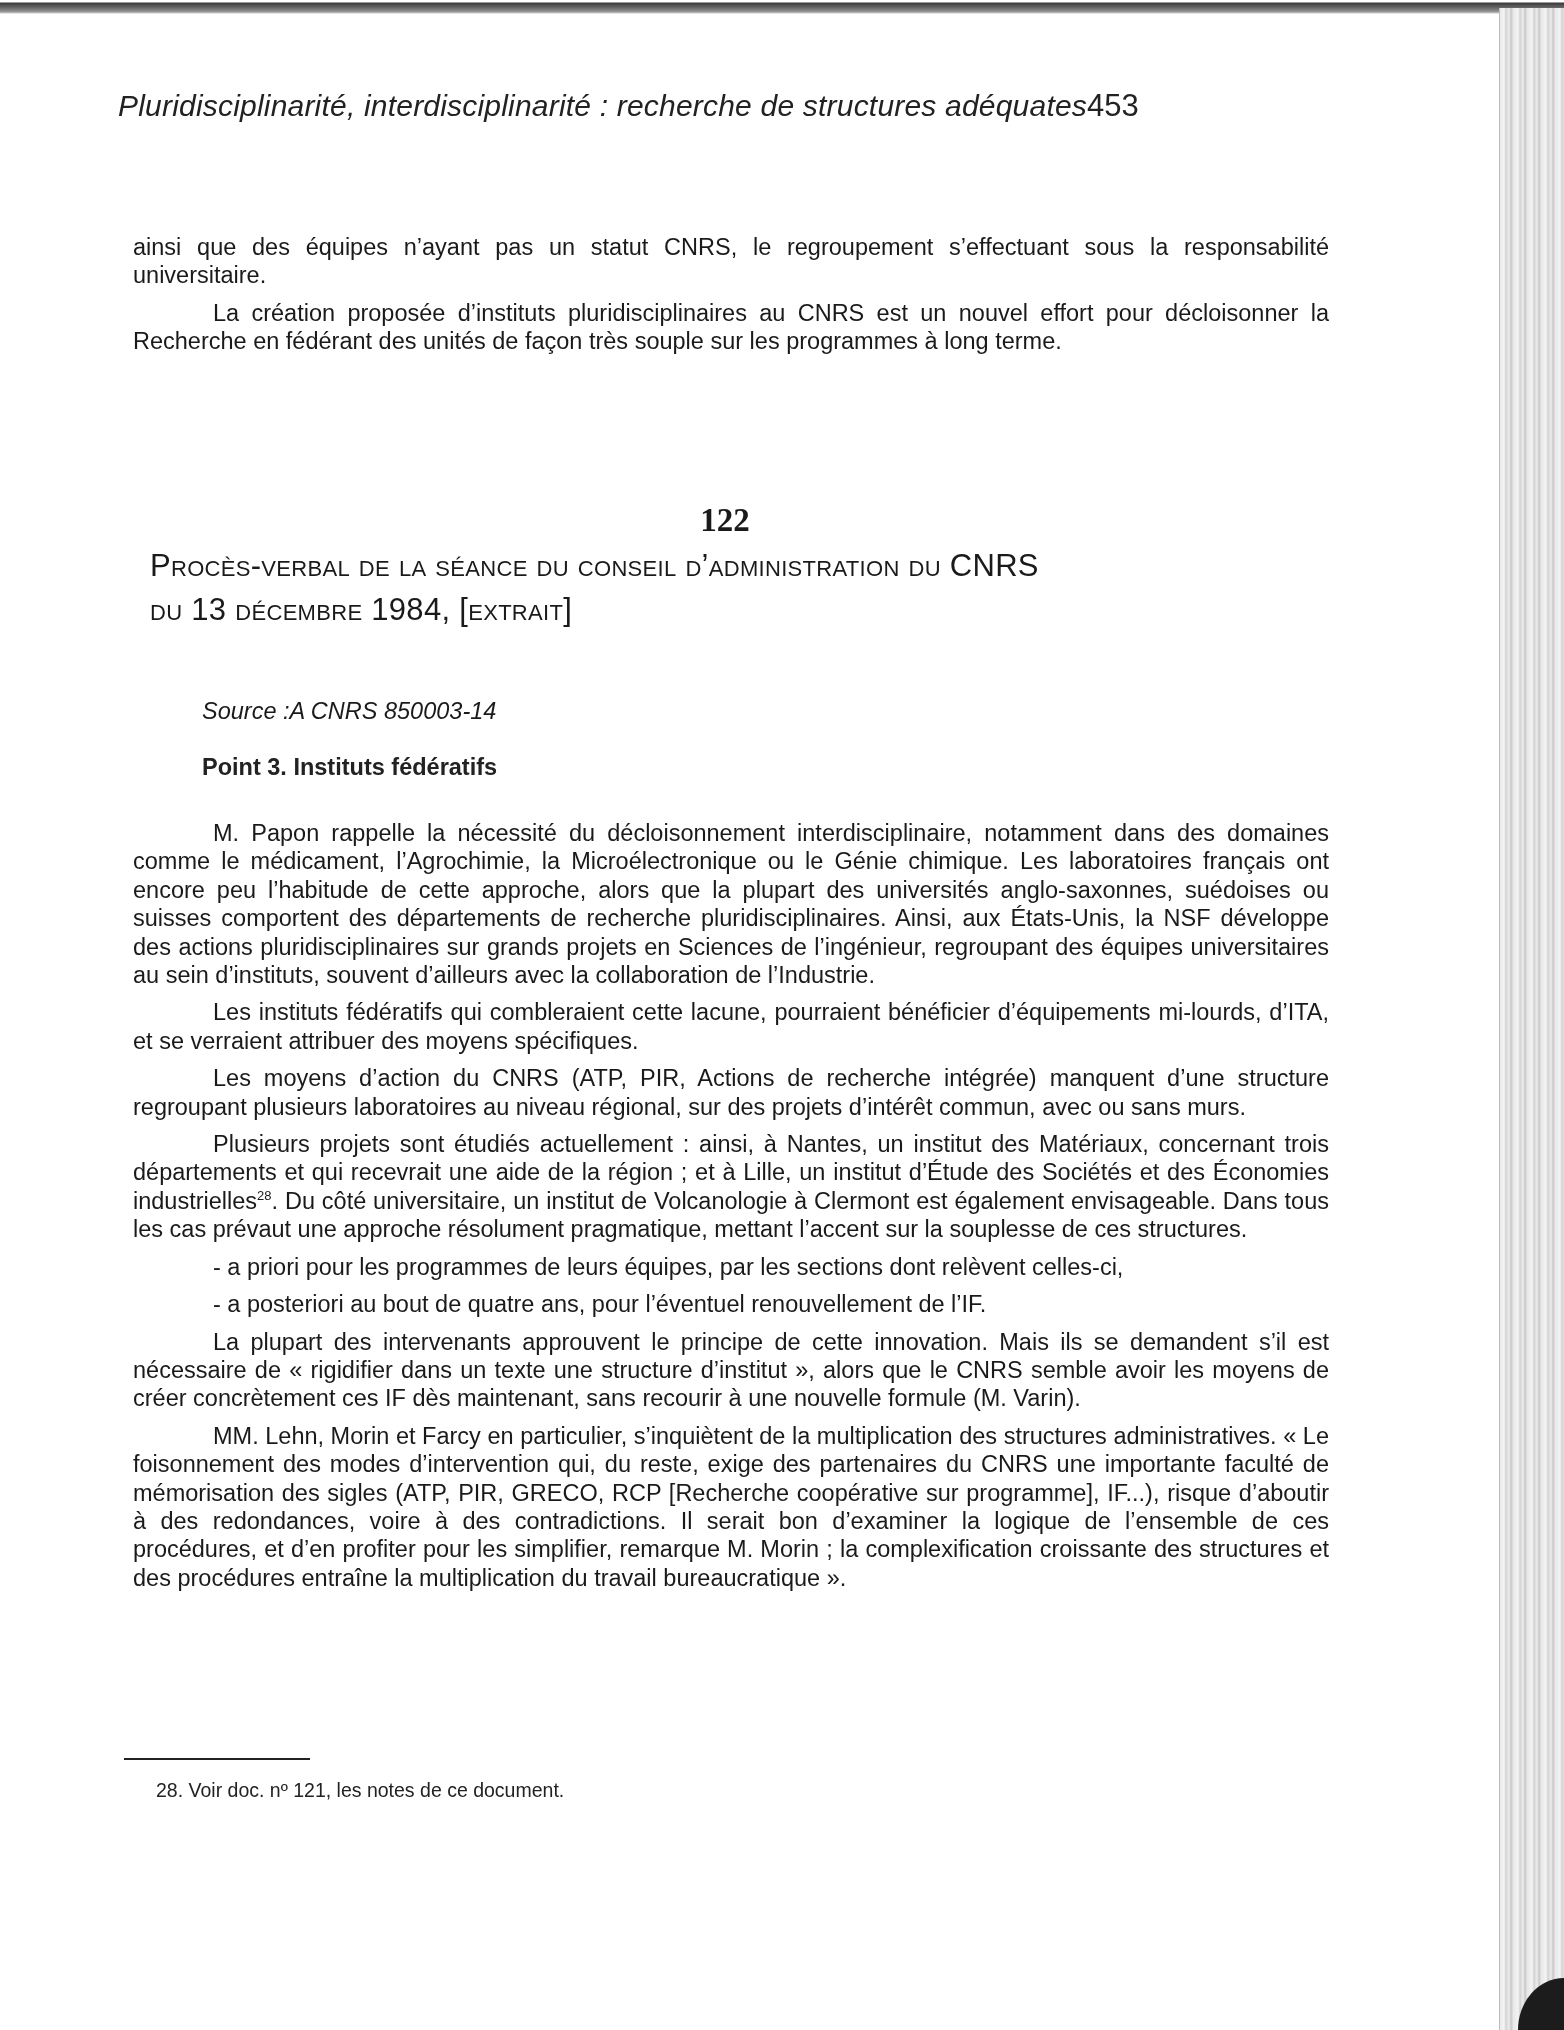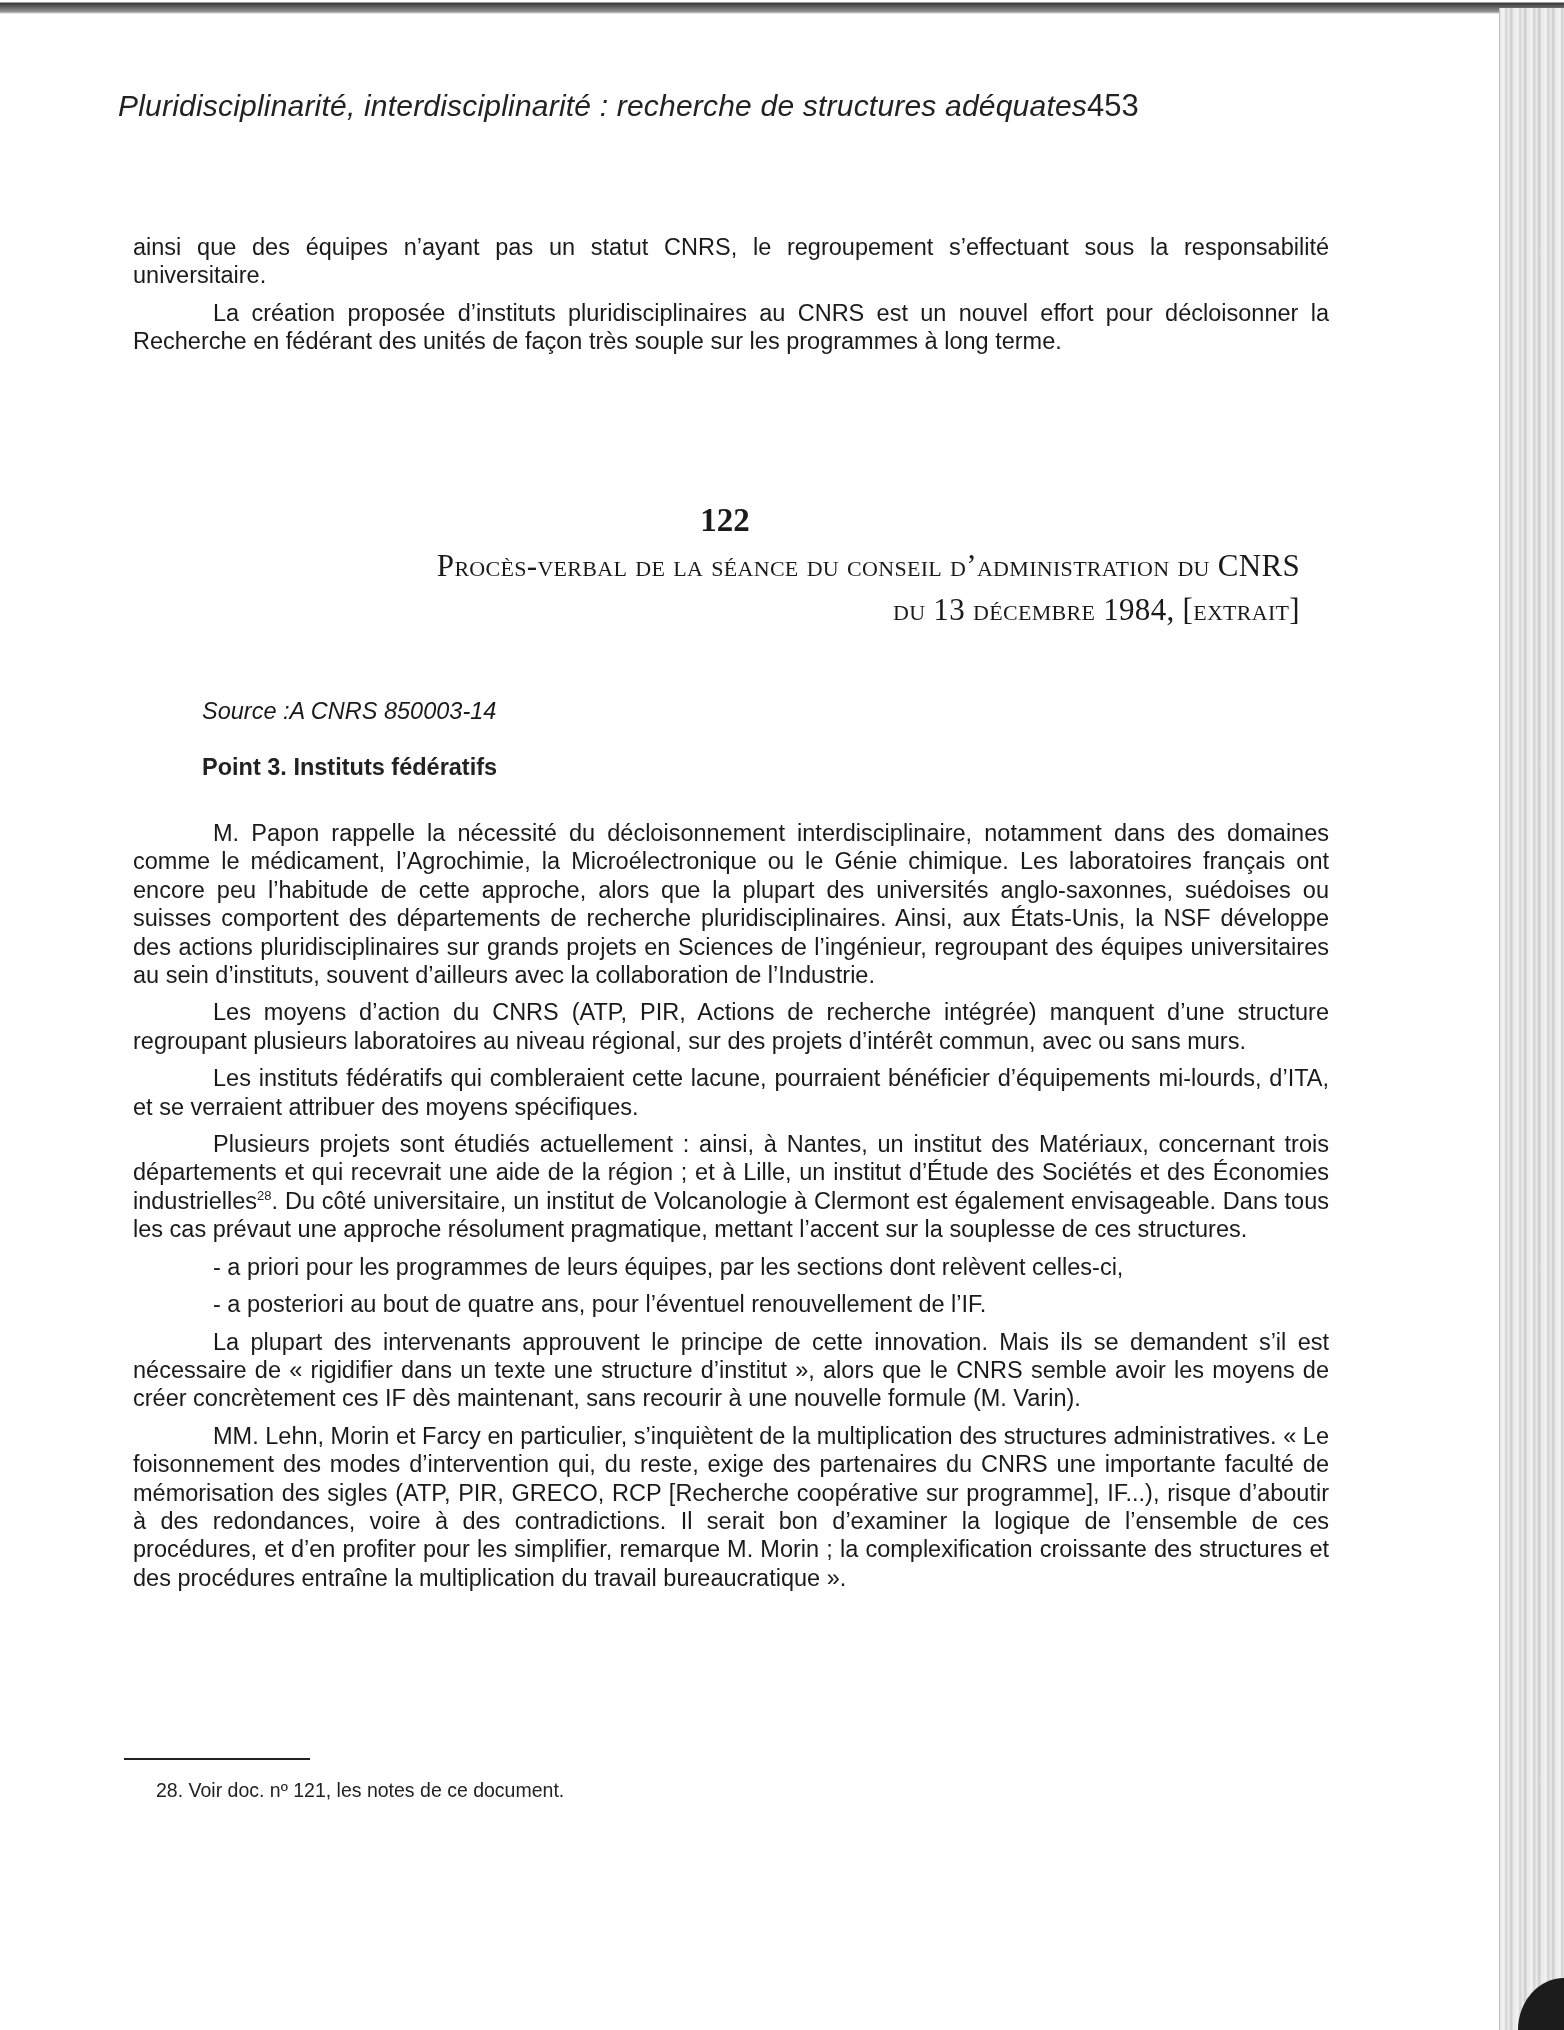--- a/index.html
+++ b/index.html
@@ -28,21 +28,21 @@
     }
     .running-title { font-style: italic; letter-spacing: 0.2px; }
     .page-number { font-size: 31px; }
 
     .text-block { position: absolute; left: 124px; width: 1214px; font-size: 23.5px; line-height: 28.4px; text-align: justify; }
     .text-block p { margin: 9px; }
     .indent { text-indent: 80px; }
 
     .intro { top: 224px; }
     .doc-number { position: absolute; left: 0; width: 1450px; top: 502px; text-align: center; font-family: "Liberation Serif", serif; font-weight: bold; font-size: 33px; }
-    .doc-title { position: absolute; left: 150px; width: 1150px; top: 544px; text-align: right; font-family: Liberation Serif, serif; font-size: 31px; line-height: 44px; letter-spacing: 0.3px; }
+    .doc-title { position: absolute; left: 150px; width: 1150px; top: 544px; text-align: left; font-family: Liberation Sans, sans-serif; font-size: 31px; line-height: 44px; letter-spacing: 0.3px; }
     .doc-title .sc { font-variant: small-caps; }
 
     .source { position: absolute; left: 202px; top: 698px; font-style: italic; font-size: 23.5px; }
     .section-heading { position: absolute; left: 202px; top: 754px; font-size: 23.5px; font-weight: bold; color: #222; }
 
     .body { top: 810px; }
     .bullet { padding-left: 80px; text-indent: 0; }
     sup { font-size: 13px; line-height: 0; vertical-align: super; }
 
     .footnote-rule { position: absolute; left: 124px; top: 1758px; width: 186px; height: 2px; background: #222; }
@@ -69,22 +69,22 @@
 <div class="doc-title">
   <div class="sc">Procès-verbal de la séance du conseil d’administration du CNRS</div>
   <div class="sc">du 13 décembre 1984, [extrait]</div>
 </div>
 
 <div class="source">Source :A CNRS 850003-14</div>
 <div class="section-heading">Point 3. Instituts fédératifs</div>
 
 <div class="text-block body">
   <p class="indent">M. Papon rappelle la nécessité du décloisonnement interdisciplinaire, notamment dans des domaines comme le médicament, l’Agrochimie, la Microélectronique ou le Génie chimique. Les laboratoires français ont encore peu l’habitude de cette approche, alors que la plupart des universités anglo-saxonnes, suédoises ou suisses comportent des départements de recherche pluridisciplinaires. Ainsi, aux États-Unis, la NSF développe des actions pluridisciplinaires sur grands projets en Sciences de l’ingénieur, regroupant des équipes universitaires au sein d’instituts, souvent d’ailleurs avec la collaboration de l’Industrie.</p>
+  <p class="indent">Les instituts fédératifs qui combleraient cette lacune, pourraient bénéficier d’équipements mi-lourds, d’ITA, et se verraient attribuer des moyens spécifiques.</p>
   <p class="indent">Les moyens d’action du CNRS (ATP, PIR, Actions de recherche intégrée) manquent d’une structure regroupant plusieurs laboratoires au niveau régional, sur des projets d’intérêt commun, avec ou sans murs.</p>
-  <p class="indent">Les instituts fédératifs qui combleraient cette lacune, pourraient bénéficier d’équipements mi-lourds, d’ITA, et se verraient attribuer des moyens spécifiques.</p>
   <p class="indent"><span>Plusieurs projets sont étudiés actuellement : ainsi, à Nantes, un institut des Matériaux, concernant trois départements et qui recevrait une aide de la région ; et à Lille, un institut d’Étude des Sociétés et des Économies industrielles</span><sup>28</sup><span>. Du côté universitaire, un institut de Volcanologie à Clermont est également envisageable. Dans tous les cas prévaut une approche résolument pragmatique, mettant l’accent sur la souplesse de ces structures.</span></p>
   <p class="bullet">- a priori pour les programmes de leurs équipes, par les sections dont relèvent celles-ci,</p>
   <p class="bullet">- a posteriori au bout de quatre ans, pour l’éventuel renouvellement de l’IF.</p>
   <p class="indent">La plupart des intervenants approuvent le principe de cette innovation. Mais ils se demandent s’il est nécessaire de « rigidifier dans un texte une structure d’institut », alors que le CNRS semble avoir les moyens de créer concrètement ces IF dès maintenant, sans recourir à une nouvelle formule (M. Varin).</p>
   <p class="indent">MM. Lehn, Morin et Farcy en particulier, s’inquiètent de la multiplication des structures administratives. « Le foisonnement des modes d’intervention qui, du reste, exige des partenaires du CNRS une importante faculté de mémorisation des sigles (ATP, PIR, GRECO, RCP [Recherche coopérative sur programme], IF...), risque d’aboutir à des redondances, voire à des contradictions. Il serait bon d’examiner la logique de l’ensemble de ces procédures, et d’en profiter pour les simplifier, remarque M. Morin ; la complexification croissante des structures et des procédures entraîne la multiplication du travail bureaucratique ».</p>
 </div>
 
 <div class="footnote-rule"></div>
 <div class="footnote">28. Voir doc. nº 121, les notes de ce document.</div>
 

